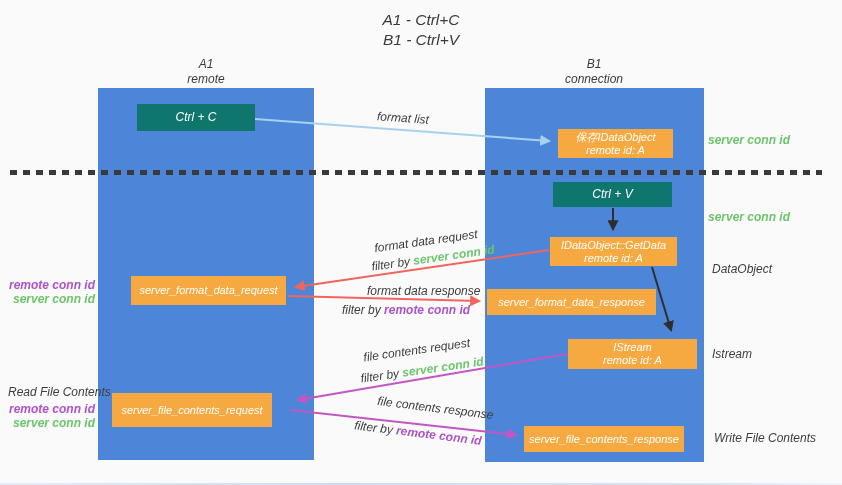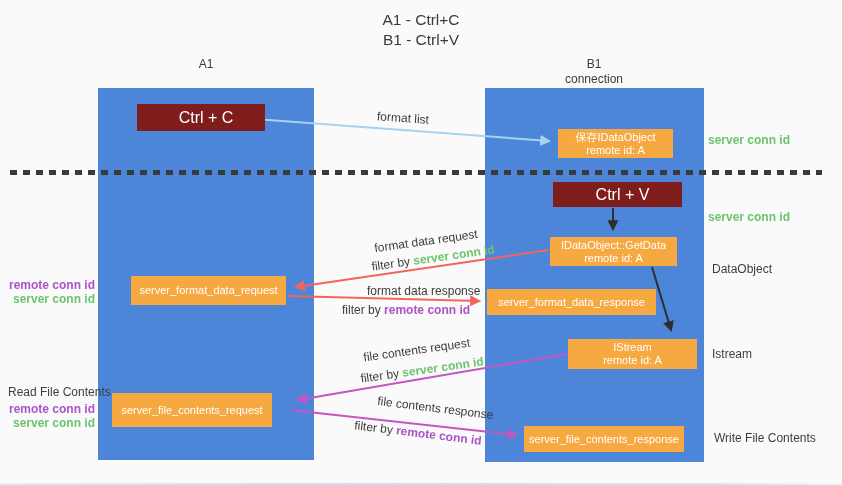--- a/index.html
+++ b/index.html
@@ -1,20 +1,21 @@
 <!DOCTYPE html>
 <html><head>
 <meta charset="utf-8">
 <style>
   html,body { margin:0; padding:0; }
   .canvas {
     position:relative; width:842px; height:485px;
     background:#fafafa; overflow:hidden;
     font-family:"Liberation Sans", sans-serif;
     color:#3d3d3d;
+    font-style:italic;
   }
   .title {
     position:absolute; left:301px; top:10px; width:240px;
     text-align:center; font-size:15.5px; line-height:20px; color:#3b3b3b;
   }
   .lane-header {
     position:absolute; top:57px; width:120px; text-align:center;
     font-size:12px; line-height:15px; color:#3b3b3b;
   }
   .lane { position:absolute; top:88px; background:#4d86d9; }
@@ -24,21 +25,21 @@
     position:absolute; left:10px; top:170px; width:812px; height:5px;
     background:repeating-linear-gradient(to right, #3a3a3a 0 7px, transparent 7px 13px);
   }
   .arrows { position:absolute; left:0; top:0; pointer-events:none; }
   .node {
     position:absolute; display:flex; flex-direction:column;
     align-items:center; justify-content:center;
     color:#fff; text-align:center; font-size:11px; line-height:13px;
     white-space:nowrap;
   }
-  .node.green  { background:#7f1d1d; font-size:16px;padding-left:10px; }
+  .node.green  { background:#0f766e; font-size:12px; }
   .node.orange { background:#f7a941; }
   .lbl { position:absolute; font-size:12px; color:#3d3d3d; white-space:nowrap; }
   .rot-dn4  { transform:rotate(4deg); }
   .rot-up8  { transform:rotate(-8deg); }
   .rot-dn7  { transform:rotate(7deg); }
   .bold-green  { color:#6cc46c; font-weight:bold; }
   .bold-purple { color:#ad53c8; font-weight:bold; }
   .side-pair { position:absolute; left:0; width:95px; text-align:right;
     font-size:12px; line-height:14px; font-weight:bold; }
   .bottom-edge { position:absolute; left:0; bottom:0; width:842px; height:2px;
@@ -49,20 +50,21 @@
 
 <div class="canvas">
 
   <div class="title">
     <div>A1 - Ctrl+C</div>
     <div>B1 - Ctrl+V</div>
   </div>
 
   <div class="lane-header" style="left:146px">
     <div>A1</div>
+    <div>remote</div>
   </div>
   <div class="lane-header" style="left:534px">
     <div>B1</div>
     <div>connection</div>
   </div>
 
   <div class="lane left"></div>
   <div class="lane right"></div>
 
   <div class="divider"></div>

